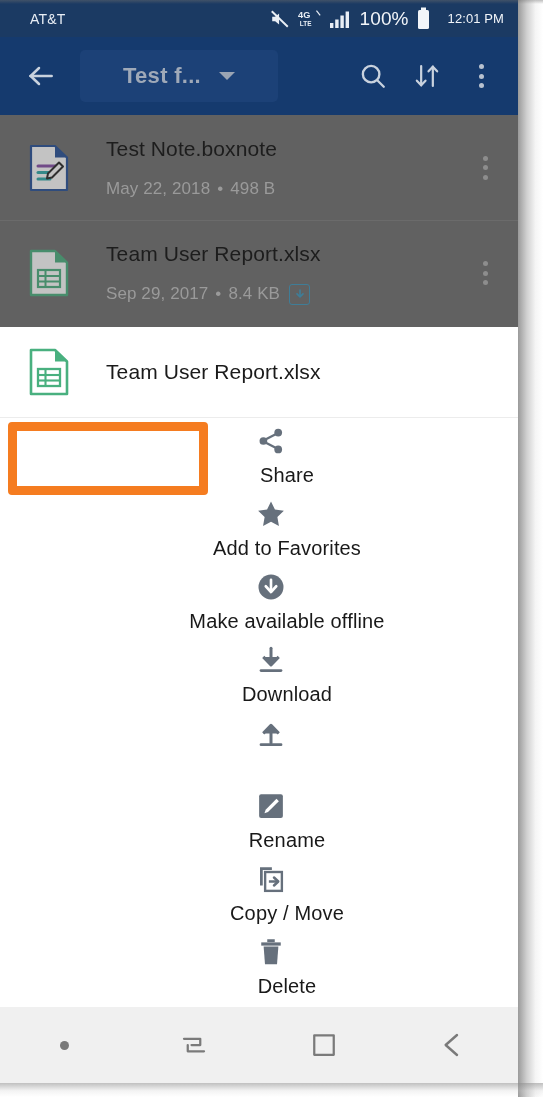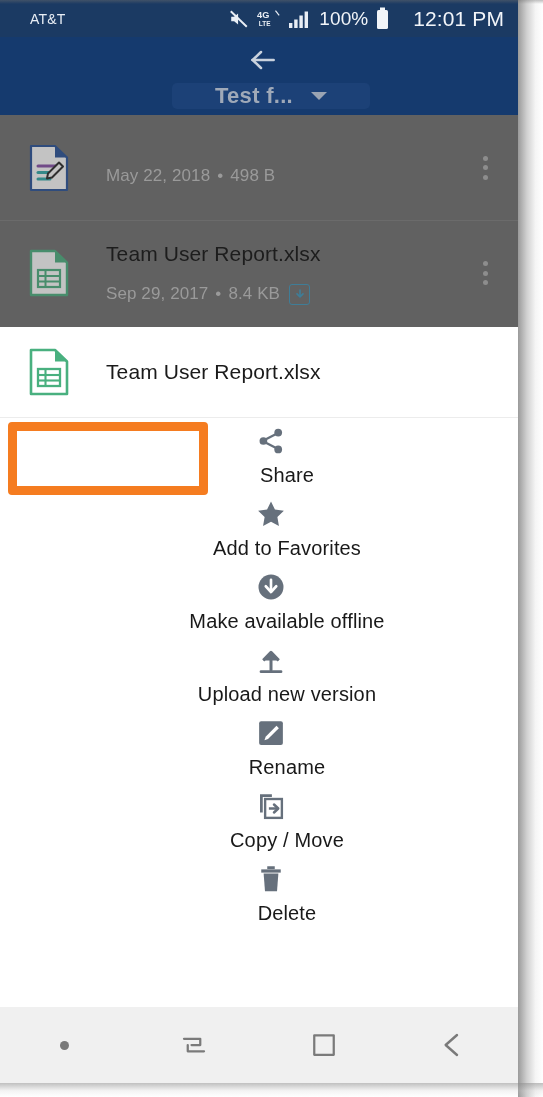--- a/index.html
+++ b/index.html
@@ -43,38 +43,37 @@
     align-items: center;
     gap: 7px;
   }
   .status-right .pct {
     color: #f2f5f9;
     font-size: 19px;
     letter-spacing: .1px;
   }
   .status-right .clock {
     color: #f2f5f9;
-    font-size: 21px;
+    font-size: 13px;
     letter-spacing: .1px;
-    margin-left: 16px;
+    margin-left: 10px;
   }
   .ico-svg { display: block; }
 
   
   .app-bar {
     position: absolute;
     left: 0; top: 37px;
     width: 518px;
     height: 78px;
     background: #153a6e;
     display: flex;
     align-items: center;
     box-sizing: border-box;
     padding: 0 10px 0 18px;
-    flex-direction: column;
   }
   .appbar-btn {
     width: 46px; height: 46px;
     display: flex;
     align-items: center;
     justify-content: center;
     flex: 0 0 auto;
   }
   .title-chip {
     margin-left: 16px;
@@ -387,20 +386,21 @@
           <path d="M27 2v11.5h12" fill="#12408f"></path>
           <g stroke-width="3" stroke-linecap="round">
             <line x1="10" y1="22" x2="28" y2="22" stroke="#7b3fa0"></line>
             <line x1="10" y1="28.5" x2="26" y2="28.5" stroke="#1aa3a3"></line>
             <line x1="10" y1="35" x2="22" y2="35" stroke="#1aa3a3"></line>
           </g>
           <path d="M31 18.5l4 4-11 11-5 1 1-5z" fill="#ffffff" stroke="#111111" stroke-width="2" stroke-linejoin="round"></path>
         </svg>
       </div>
       <div class="file-meta">
+        <div class="file-name">Test Note.boxnote</div>
         <div class="file-sub">
           <span>May 22, 2018</span>
           <span class="dot-sep">•</span>
           <span>498 B</span>
         </div>
       </div>
       <span class="row-kebab">
           <i></i>
           <i></i>
           <i></i>
@@ -485,30 +485,39 @@
       <span class="menu-icon">
         <svg class="ico-svg" width="30" height="30" viewBox="0 0 24 24">
           <circle cx="12" cy="12" r="10" fill="#66707c"></circle>
           <line x1="12" y1="6.2" x2="12" y2="15" stroke="#ffffff" stroke-width="2.1" stroke-linecap="round"></line>
           <polyline points="7.8,11.4 12,16 16.2,11.4" fill="none" stroke="#ffffff" stroke-width="2.1" stroke-linecap="round" stroke-linejoin="round"></polyline>
         </svg>
       </span>
       <span class="menu-label">Make available offline</span>
     </div>
 
+    <div class="menu-item">
+      <span class="menu-icon">
+        <svg class="ico-svg" width="30" height="30" viewBox="0 0 24 24">
+          <line x1="12" y1="2.6" x2="12" y2="14.3" stroke="#66707c" stroke-width="2.4" stroke-linecap="round"></line>
+          <polyline points="5.8,9.5 12,16 18.2,9.5" fill="#66707c" stroke="#66707c" stroke-width="2.4" stroke-linejoin="round"></polyline>
+          <line x1="4" y1="20.4" x2="20" y2="20.4" stroke="#66707c" stroke-width="2.2" stroke-linecap="round"></line>
+        </svg>
+      </span>
+      <span class="menu-label">Download</span>
+    </div>
 
     <div class="menu-item">
       <span class="menu-icon">
         <svg class="ico-svg" width="30" height="30" viewBox="0 0 24 24">
           <line x1="12" y1="20" x2="12" y2="7.5" stroke="#66707c" stroke-width="2.4" stroke-linecap="round"></line>
           <polyline points="5.8,12.3 12,5.8 18.2,12.3" fill="#66707c" stroke="#66707c" stroke-width="2.4" stroke-linejoin="round"></polyline>
           <line x1="4" y1="21.3" x2="20" y2="21.3" stroke="#66707c" stroke-width="2.2" stroke-linecap="round"></line>
         </svg>
       </span>
-      <span class="menu-label">Upload new version</span>
     </div>
 
     <div class="menu-item">
       <span class="menu-icon">
         <svg class="ico-svg" width="30" height="30" viewBox="0 0 24 24">
           <rect x="2.5" y="2.5" width="19" height="19" rx="1.6" fill="#66707c"></rect>
           <path d="M16.4 6.2l1.9 1.9L9.6 16.8l-2.8.9.9-2.8z" fill="#ffffff"></path>
         </svg>
       </span>
       <span class="menu-label">Rename</span>

